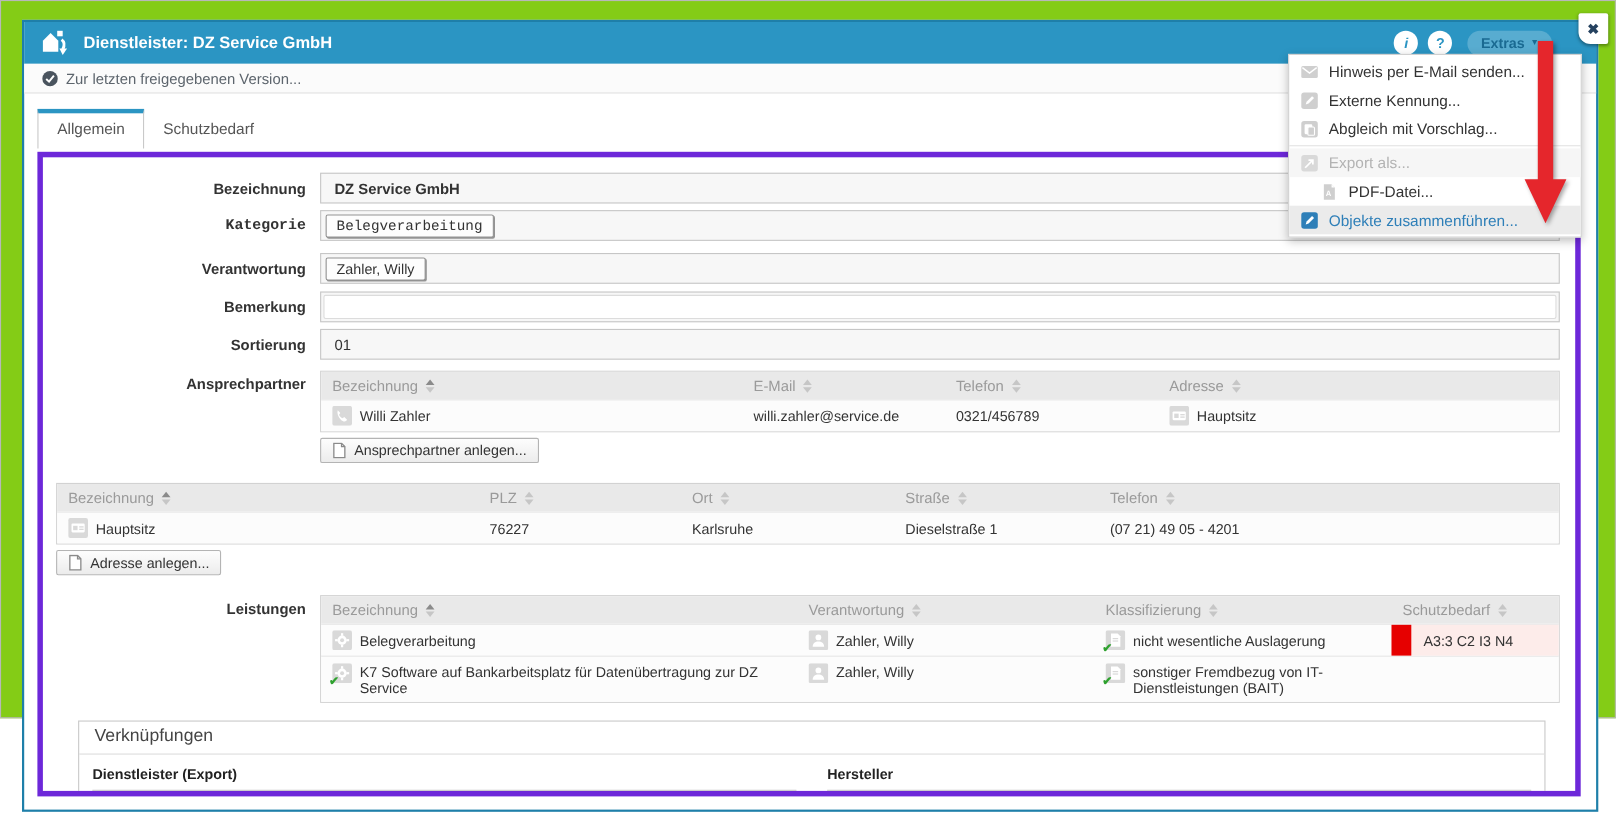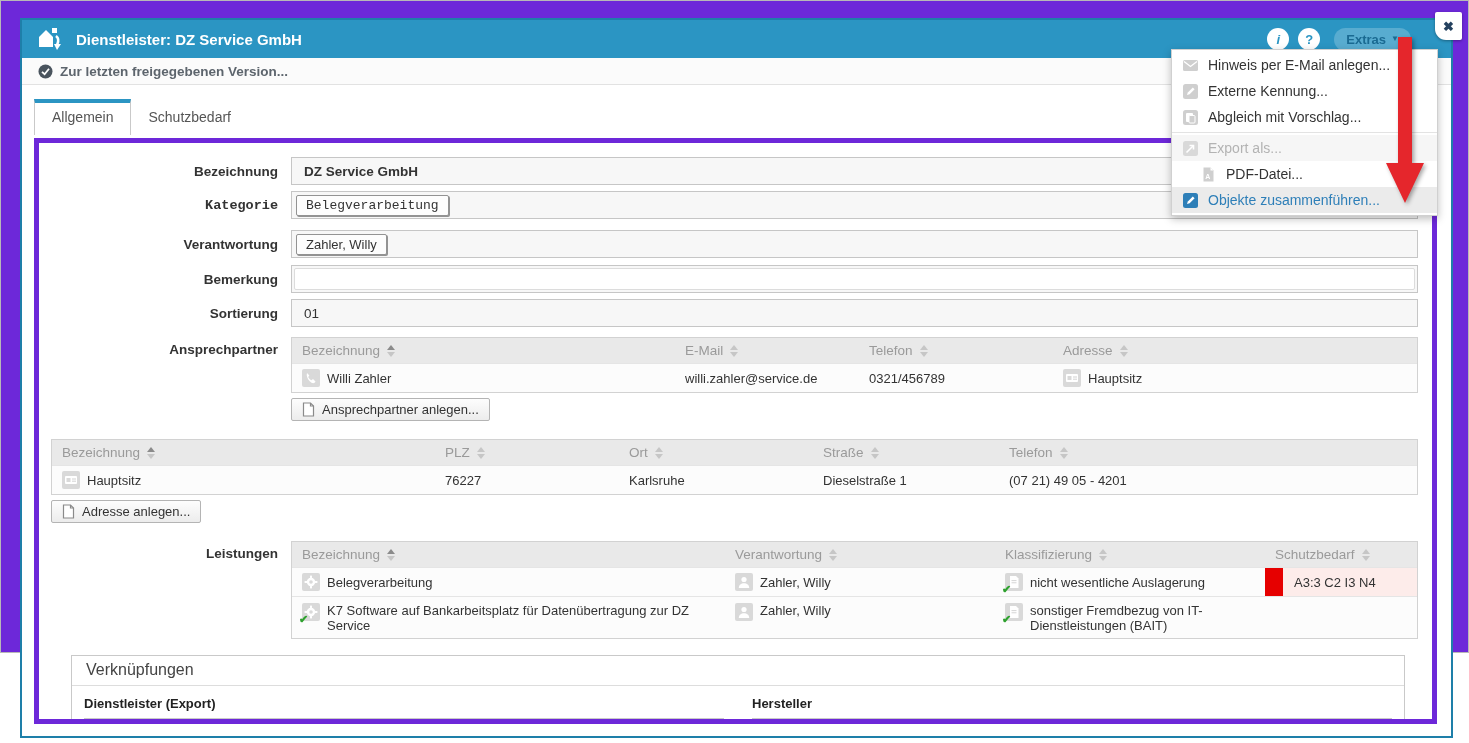--- a/index.html
+++ b/index.html
@@ -1,18 +1,18 @@
 <!DOCTYPE html>
 <html><head>
 <meta charset="utf-8">
 <style>
   * { margin:0; padding:0; box-sizing:border-box; }
   html,body { width:1469px; height:743px; }
   body { font-family:"Liberation Sans", sans-serif; background:#ffffff; color:#333; overflow:hidden; }
-  .page { position:relative; width:1469px; height:653px; background:#6d28d9; border:1px solid #b8b8b8; }
+  .page { position:relative; width:1469px; height:653px; background:#84cc16; border:1px solid #b8b8b8; }
 
   
   .dialog { position:absolute; left:19px; top:17px; width:1433px; height:720px;
             border:2px solid #1e7fa9; background:#fff; display:flex; flex-direction:column; }
 
   
   .titlebar { height:38px; background:#2b95c3; display:flex; align-items:center; padding:0 14px 0 16px; flex:0 0 auto; }
   .titlebar .apptitle { color:#fff; font-weight:bold; font-size:15px; margin-left:12px; flex:1; }
   .circle-btn { width:22px; height:22px; border-radius:50%; background:#fff; color:#2b95c3;
                 font-weight:bold; font-size:13px; display:flex; align-items:center; justify-content:center;
@@ -25,21 +25,21 @@
 
   
   .close-btn { position:absolute; right:6px; top:11px; width:27px; height:28px; background:#fff;
                border-radius:2px 2px 2px 11px; box-shadow:0 1px 3px rgba(0,0,0,.35);
                display:flex; align-items:center; justify-content:center; color:#24415f;
                font-size:13px; font-weight:bold; cursor:pointer; z-index:70; }
 
   
   .versionbar { height:27px; background:#fbfbfb; border-bottom:1px solid #e2e2e2; display:flex;
                 align-items:center; padding:0 16px; gap:7px; flex:0 0 auto; cursor:pointer; }
-  .versionbar span.txt { font-weight:bold; font-size:13.5px; color:#5d656d; }
+  .versionbar span.txt { font-weight:normal; font-size:13.5px; color:#5d656d; }
 
   
   .tabzone { padding:13px 14px 0 12px; flex:0 0 auto;text-align:center; }
   .tabbar { display:flex; align-items:flex-end; }
   .tab { font-size:14px; color:#555; padding:9px 17px 10px 17px; cursor:pointer; position:relative; top:1px; }
   .tab.active { background:#fff; border:1px solid #c9c9c9; border-bottom:none; border-top:4px solid #2b95c3;
                 padding-top:6px; z-index:2; }
 
   
   .panel { border:5px solid #6d28d9; margin:4px 14px 12px 12px; flex:1; background:#fff;
@@ -502,21 +502,21 @@
   </div>
 
   <div class="menu">
     <div class="mi">
       <span class="mic">
         <svg width="17" height="17" viewBox="0 0 17 17">
             <rect x="1" y="3" width="15" height="11" rx="1.5" fill="#cfcfcf"></rect>
             <polyline points="2,4.5 8.5,9.5 15,4.5" fill="none" stroke="#fff" stroke-width="1.3"></polyline>
           </svg>
       </span>
-      <span>Hinweis per E-Mail anlegen...</span>
+      <span>Hinweis per E-Mail senden...</span>
     </div>
     <div class="mi">
       <span class="mic">
         <svg width="17" height="17" viewBox="0 0 17 17">
             <rect x="1" y="1" width="15" height="15" rx="2.5" fill="#cfcfcf"></rect>
             <path d="M5 12 l.8-2.6 5-5 1.8 1.8 -5 5 Z" fill="#fff"></path>
           </svg>
       </span>
       <span>Externe Kennung...</span>
     </div>

